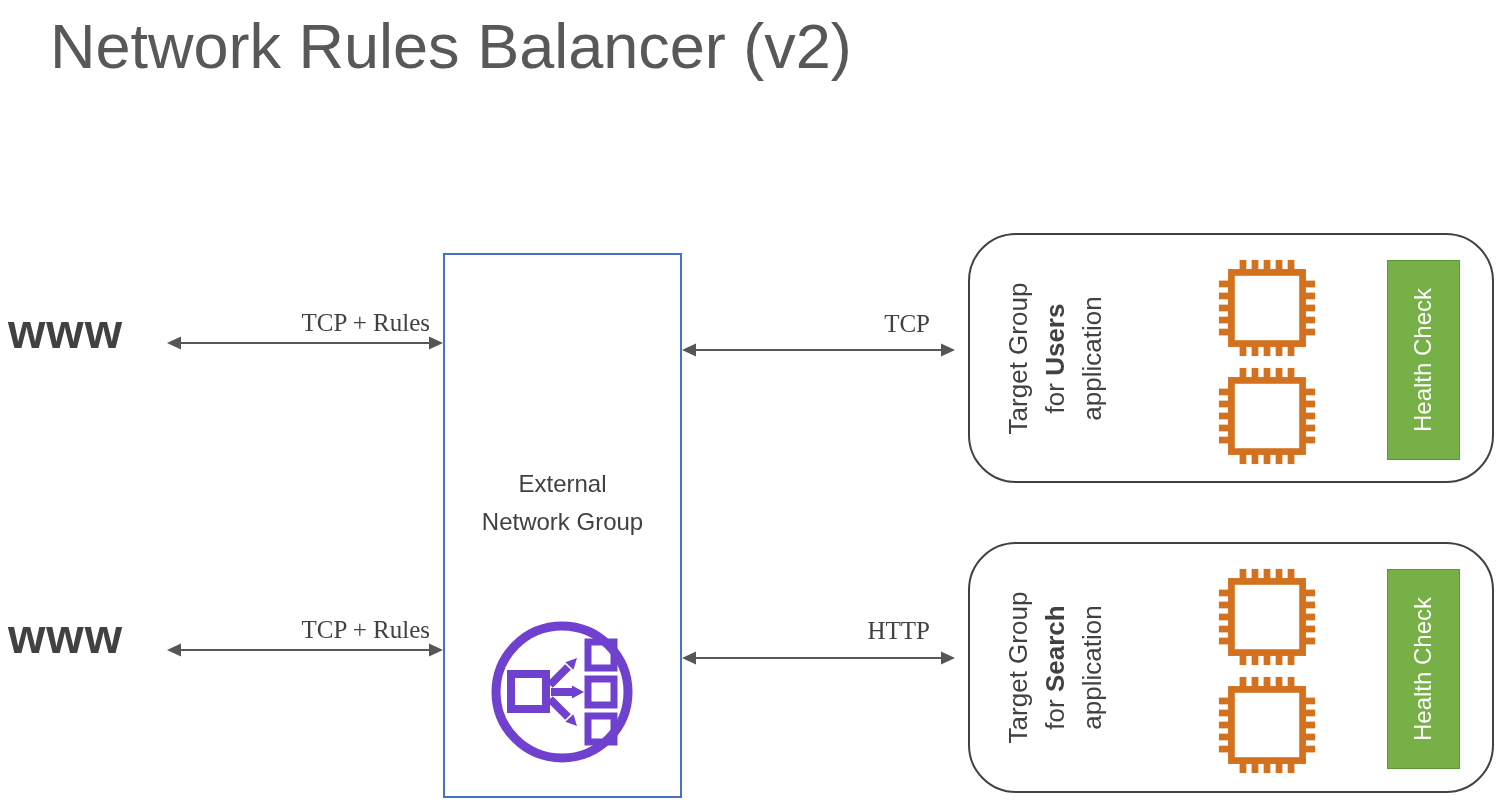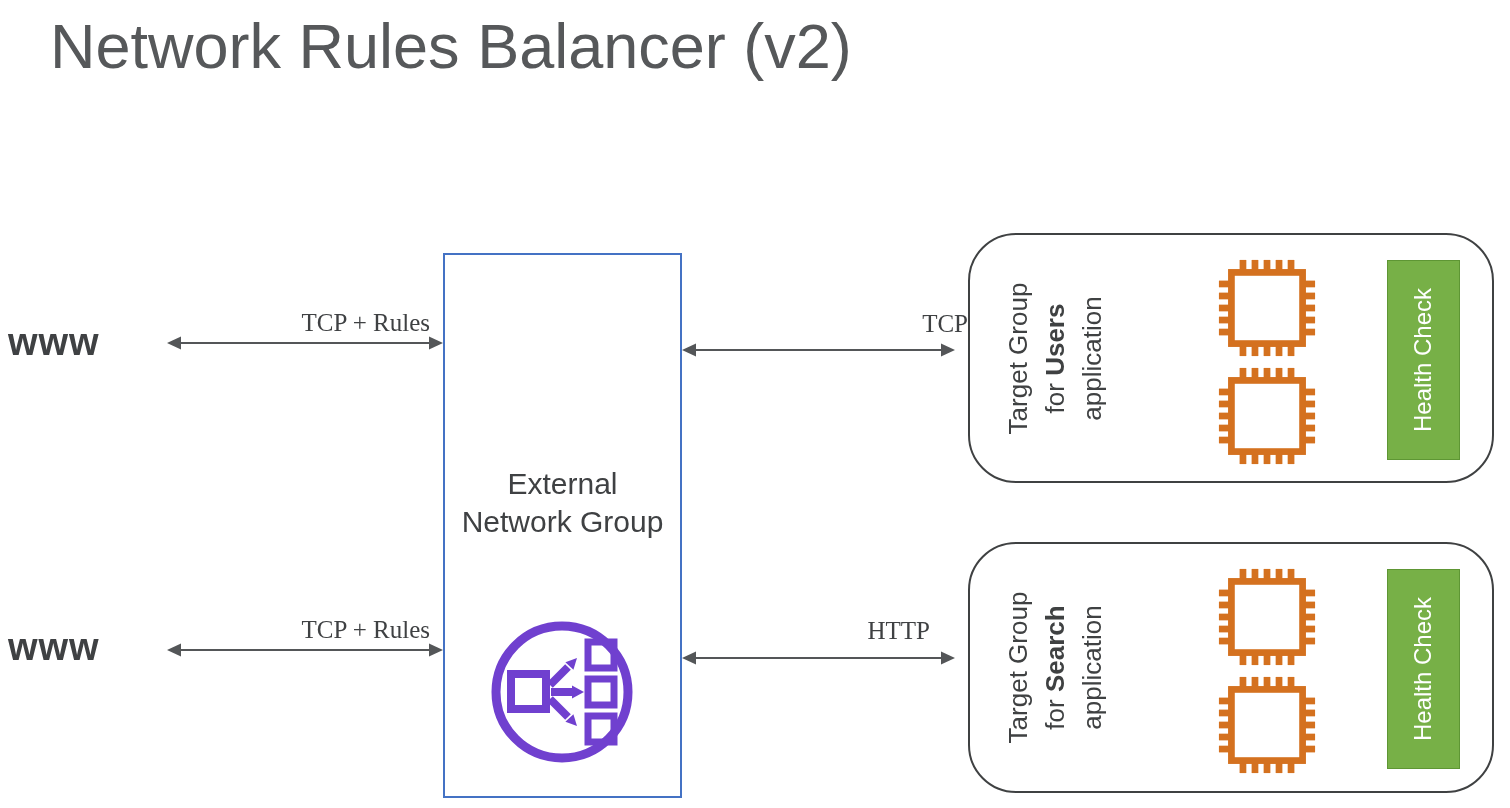--- a/index.html
+++ b/index.html
@@ -4,40 +4,40 @@
 <style>
   html,body{margin:0;padding:0;background:#fff;}
   .stage{position:relative;width:1510px;height:808px;background:#fff;overflow:hidden;
          font-family:"Liberation Sans",sans-serif;color:#3f4143;}
 
   
   .title{position:absolute;left:50px;top:4px;font-size:63px;line-height:85px;
          font-weight:300;color:#56585a;letter-spacing:0;}
 
   
-  .www{position:absolute;left:8px;font-size:38px;font-weight:bold;color:#3f4143;
-       line-height:58px;letter-spacing:1px;margin-top:10px;}
+  .www{position:absolute;left:8px;font-size:48px;font-weight:bold;color:#3f4143;
+       line-height:58px;letter-spacing:1px;}
   .www1{top:303px;}
   .www2{top:608px;}
 
   
   .alabel{position:absolute;font-size:25px;color:#3f4143;text-align:right;font-family:Liberation Serif, serif;}
   .alabel.tr1{left:255px;top:309px;width:175px;}
   .alabel.tr2{left:255px;top:616px;width:175px;}
-  .alabel.tcp{left:848px;top:310px;width:120px;}
+  .alabel.tcp{left:810px;top:310px;width:120px;}
   .alabel.http{left:795px;top:617px;width:135px;}
 
   
   .arrows{position:absolute;left:0;top:0;width:1510px;height:808px;pointer-events:none;}
 
   
   .lb-box{position:absolute;left:443px;top:253px;width:239px;height:545px;
           box-sizing:border-box;border:2px solid #4472c4;background:#fff;}
   .lb-text{position:absolute;left:0;top:210px;width:100%;text-align:center;
-           font-size:30px;line-height:38px;color:#3f4143;}
+           font-size:24px;line-height:38px;color:#3f4143;}
   .elb-icon{position:absolute;left:42px;top:362px;width:150px;height:150px;}
 
   
   .tg{position:absolute;left:968px;width:526px;box-sizing:border-box;
       border:2.5px solid #3f4142;border-radius:48px;background:#fff;}
   .tg1{top:233px;height:250px;}
   .tg2{top:542px;height:251px;}
   .tg-label{position:absolute;left:12px;top:0;width:148px;height:100%;
             display:flex;align-items:center;justify-content:center;}
   .tg-label-inner{transform:rotate(-90deg);white-space:nowrap;text-align:center;

